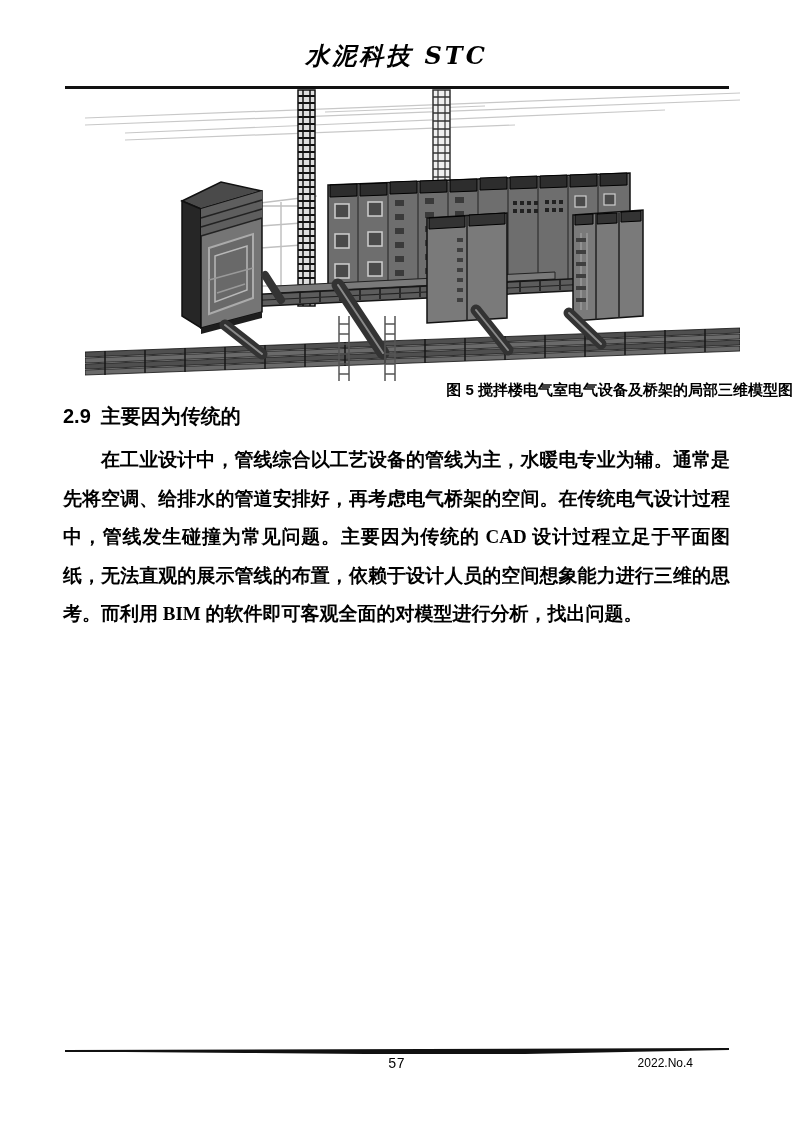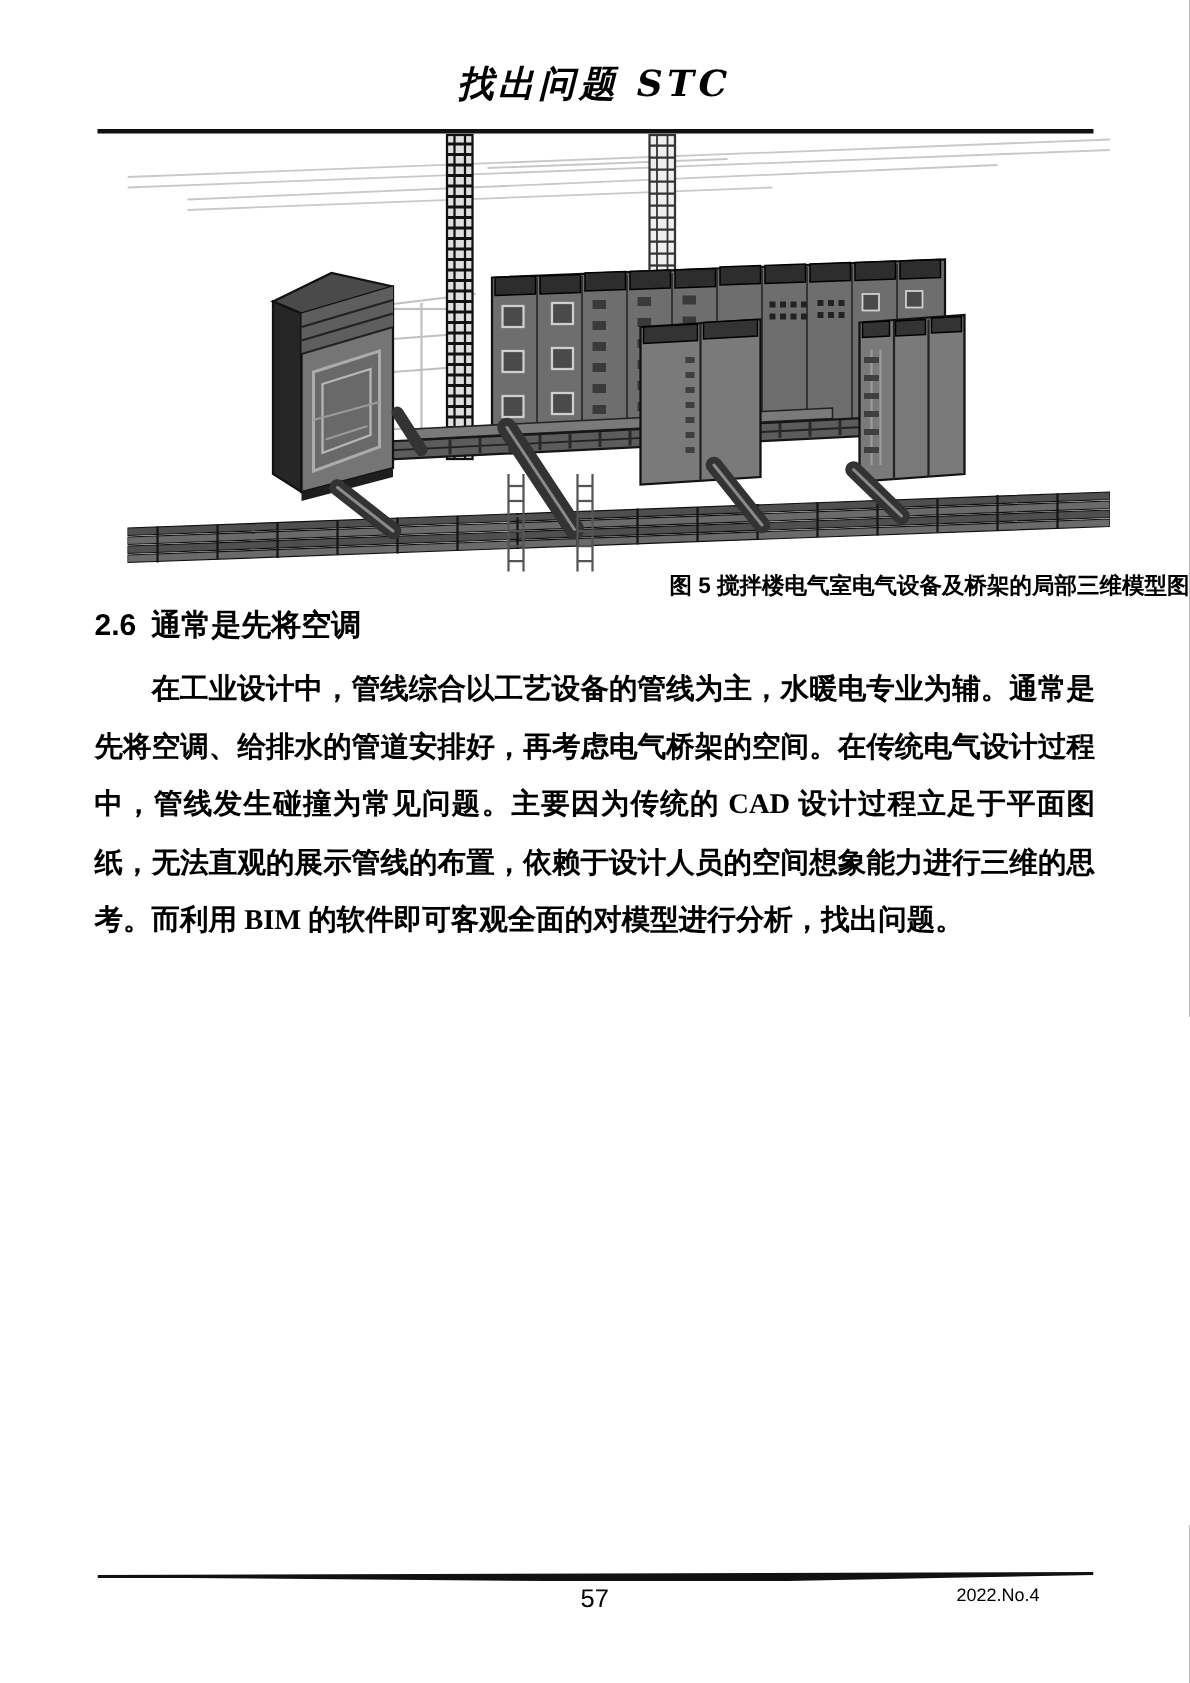--- a/index.html
+++ b/index.html
@@ -29,33 +29,33 @@
   }
   .section-heading .sec-num{margin-right:10px;}
   .body-text{
     position:absolute;top:441px;left:63px;width:667px;
     font-size:19px;line-height:38.5px;text-align:justify;font-weight:bold;
   }
   .body-text p{margin:0;text-indent:2em;}
   .footer-rule-svg{position:absolute;top:1046px;left:65px;}
   .footer-page-num{
     position:absolute;top:1056px;left:0;width:793px;text-align:center;
-    font-size:17px;font-family:Liberation Sans, sans-serif;
+    font-size:14px;font-family:Liberation Mono, monospace;
   }
   .footer-issue{
     position:absolute;top:1056px;right:100px;
     font-size:12px;font-family:"Liberation Sans","DejaVu Sans",sans-serif;
   }
 </style>
 </head>
 <body>
 
 <div class="page">
 
-  <div class="journal-title">找出问题 STC</div>
+  <div class="journal-title">水泥科技 STC</div>
   <div class="header-rule"></div>
 
   <div class="figure-wrap">
     <svg width="655" height="295" viewBox="0 0 655 295">
 
       <g stroke="#c8c8c8" stroke-width="1.2" fill="none">
         <line x1="0" y1="30" x2="655" y2="5"></line>
         <line x1="0" y1="37" x2="655" y2="12"></line>
         <line x1="40" y1="45" x2="580" y2="22"></line>
         <line x1="40" y1="52" x2="430" y2="37"></line>
@@ -347,21 +347,21 @@
         <line x1="300" y1="256" x2="310" y2="256"></line>
           <line x1="300" y1="266" x2="310" y2="266"></line>
         <line x1="300" y1="276" x2="310" y2="276"></line>
           <line x1="300" y1="286" x2="310" y2="286"></line>
       </g>
     </svg>
   </div>
 
   <div class="figure-caption">图 5 搅拌楼电气室电气设备及桥架的局部三维模型图</div>
 
-  <h2 class="section-heading"><span class="sec-num">2.6</span><span>通常是先将空调</span></h2>
+  <h2 class="section-heading"><span class="sec-num">2.9</span><span>主要因为传统的</span></h2>
 
   <div class="body-text">
     <p>在工业设计中，管线综合以工艺设备的管线为主，水暖电专业为辅。通常是先将空调、给排水的管道安排好，再考虑电气桥架的空间。在传统电气设计过程中，管线发生碰撞为常见问题。主要因为传统的 CAD 设计过程立足于平面图纸，无法直观的展示管线的布置，依赖于设计人员的空间想象能力进行三维的思考。而利用 BIM 的软件即可客观全面的对模型进行分析，找出问题。</p>
   </div>
 
   <svg class="footer-rule-svg" width="664" height="10" viewBox="0 0 664 10">
     <polygon points="0,4 664,2 664,4 560,6 460,8 300,8 180,7 60,6 0,6" fill="#111"></polygon>
   </svg>
   <div class="footer-page-num">57</div>
   <div class="footer-issue">2022.No.4</div>

